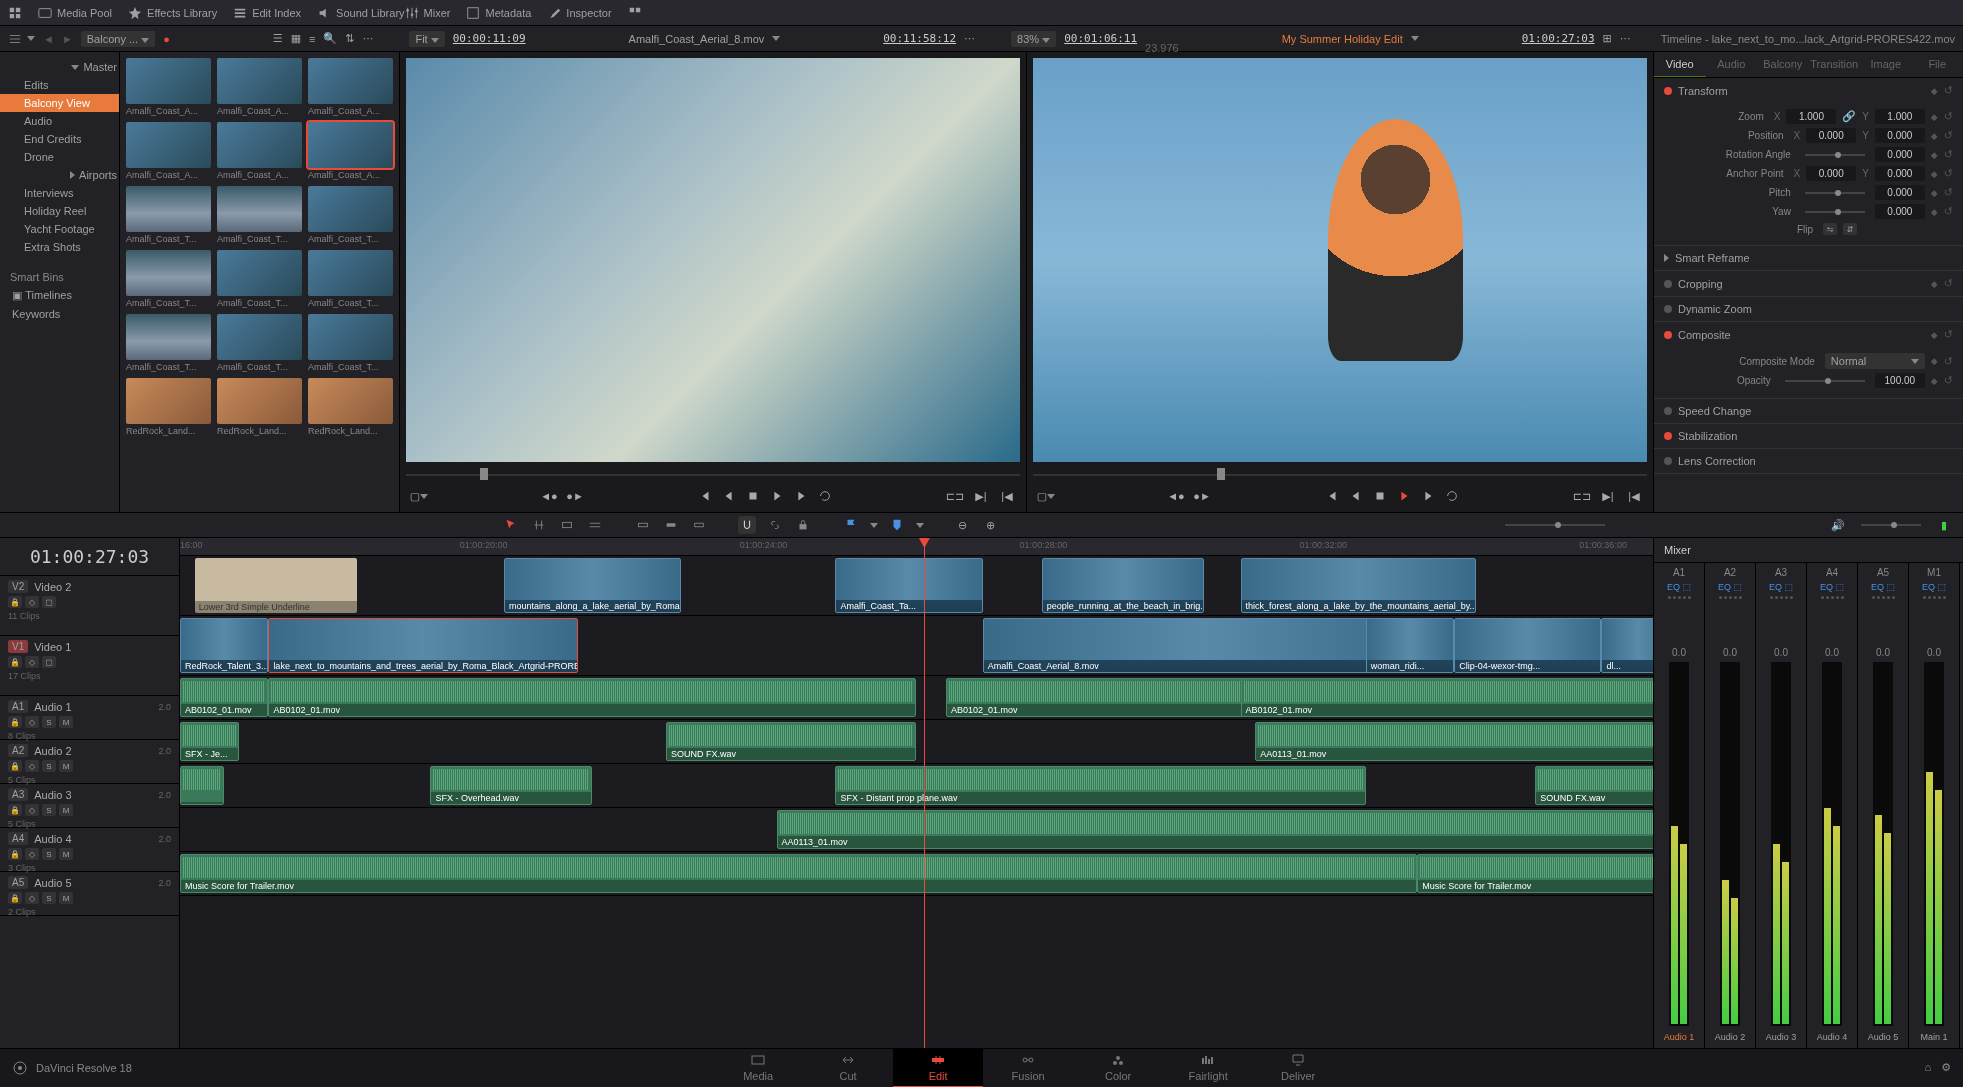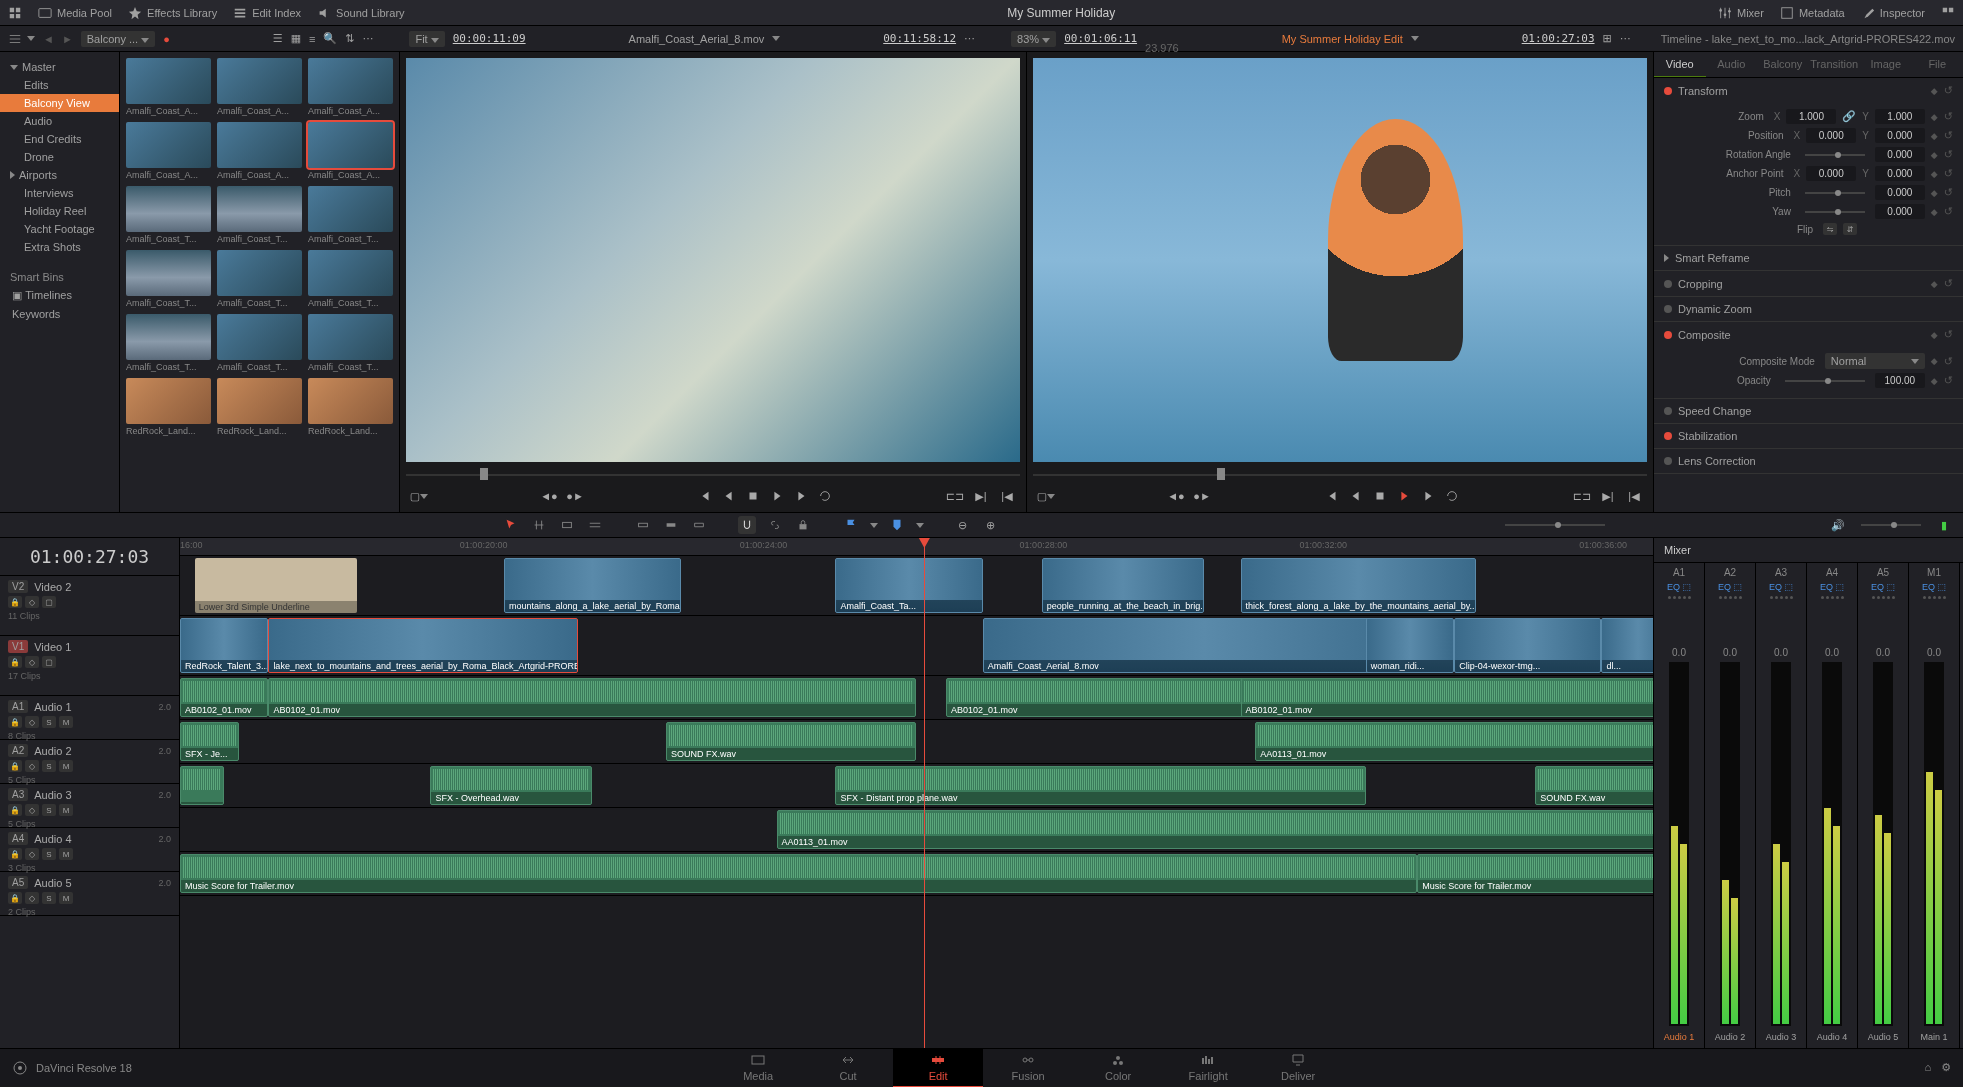--- a/index.html
+++ b/index.html
@@ -11,21 +11,21 @@
 .tb-item svg { width:14px; height:14px; fill:#a0a0a0; }
 .subbar { height:26px; background:#212126; display:flex; align-items:center; padding:0 8px; border-bottom:1px solid #000; gap:8px; font-size:11px; }
 .subbar .spacer { flex:1; }
 .tc { color:#ccc; font-family:monospace;text-decoration:underline; }
 .orange { color:#e87b3c; }
 .main { display:flex; height:460px; }
 .sidebar { width:120px; background:#212126; border-right:1px solid #000; padding:6px 0; overflow:hidden; }
 .sidebar-item { padding:3px 12px; cursor:pointer; font-size:11px; }
 .sidebar-item.sel { background:#e87b3c; color:#fff; }
 .sidebar-item.child { padding-left:24px; }
-.sidebar-hdr { padding:3px 10px; display:flex; align-items:center; gap:4px; cursor:pointer; }
+.sidebar-hdr { padding:3px 2px; display:flex; align-items:center; gap:4px; cursor:pointer;justify-content:flex-end; }
 .sb-sec { margin-top:12px; padding:3px 10px; color:#888; }
 .mediapool { width:280px; background:#212126; border-right:1px solid #000; display:flex; flex-direction:column; }
 .mp-grid { flex:1; padding:6px; display:grid; grid-template-columns:repeat(3,1fr); gap:6px; overflow:auto; align-content:start; }
 .mp-clip { cursor:pointer; }
 .mp-thumb { width:100%; height:46px; background:linear-gradient(135deg,#4a7a9a,#2a4a5a); border-radius:2px; position:relative; }
 .mp-thumb.sel { outline:2px solid #e64b3c; }
 .mp-thumb.land { background:linear-gradient(135deg,#c88a5a,#8a5a3a); }
 .mp-thumb.person { background:linear-gradient(180deg,#3a5a6a 0%,#8a9aaa 60%,#5a6a7a 100%); }
 .mp-label { font-size:9px; color:#888; white-space:nowrap; overflow:hidden; text-overflow:ellipsis; padding-top:2px; }
 .viewers { flex:1; background:#1a1a1c; display:flex; }
@@ -144,21 +144,20 @@
         </svg>
         <span>Edit Index</span>
       </span>
     <span class="tb-item">
         <svg viewBox="0 0 16 16">
           <path d="M3 6v4h3l4 3V3L6 6z"></path>
         </svg>
         <span>Sound Library</span>
       </span>
   </div>
-  <div class="topbar-center">My Summer Holiday</div>
   <div class="topbar-right">
     <span class="tb-item">
         <svg viewBox="0 0 16 16">
           <path d="M3 2v12M8 2v12M13 2v12" stroke="#a0a0a0" fill="none"></path>
           <circle cx="3" cy="5" r="1.5"></circle>
           <circle cx="8" cy="10" r="1.5"></circle>
           <circle cx="13" cy="6" r="1.5"></circle>
         </svg>
         <span>Mixer</span>
       </span>

